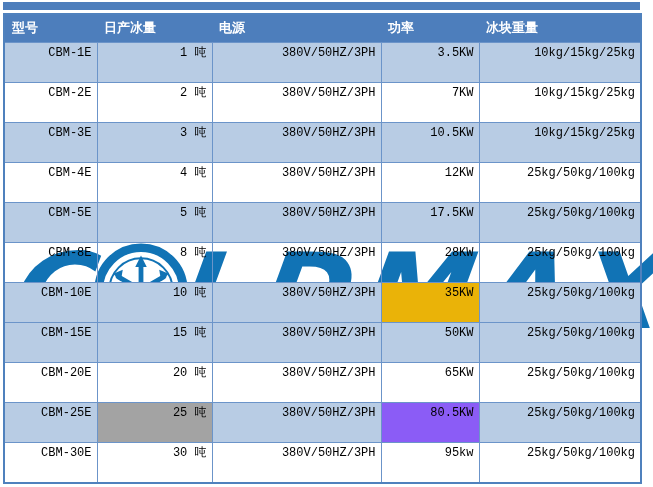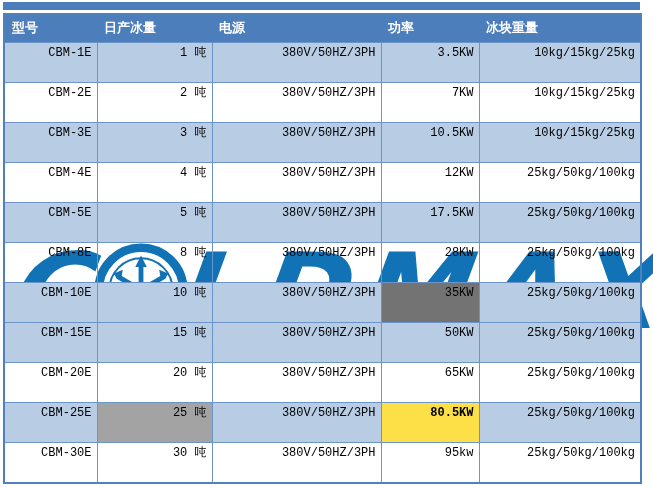--- a/index.html
+++ b/index.html
@@ -166,42 +166,42 @@
     <td>CBM-8E</td>
     <td>8 吨</td>
     <td>380V/50HZ/3PH</td>
     <td>28KW</td>
     <td>25kg/50kg/100kg</td>
   </tr>
         <tr class="alt">
     <td style="background: rgb(184, 204, 228);">CBM-10E</td>
     <td style="background: rgb(184, 204, 228);">10 吨</td>
     <td style="background: rgb(184, 204, 228);">380V/50HZ/3PH</td>
-    <td style="background: #737373; margin-left: 30px;">35KW</td>
+    <td style="background: #eab308; margin-left: 30px;">35KW</td>
     <td style="background: rgb(184, 204, 228);">25kg/50kg/100kg</td>
   </tr>
         <tr class="alt">
     <td style="background: rgb(184, 204, 228);">CBM-15E</td>
     <td style="background: rgb(184, 204, 228);">15 吨</td>
     <td style="background: rgb(184, 204, 228);">380V/50HZ/3PH</td>
     <td style="background: rgb(184, 204, 228);">50KW</td>
     <td style="background: rgb(184, 204, 228);">25kg/50kg/100kg</td>
   </tr>
         <tr class="plain">
     <td>CBM-20E</td>
     <td>20 吨</td>
     <td>380V/50HZ/3PH</td>
     <td>65KW</td>
     <td>25kg/50kg/100kg</td>
   </tr>
         <tr class="alt">
     <td style="background: rgb(184, 204, 228);">CBM-25E</td>
     <td style="background: #a3a3a3;">25 吨</td>
     <td style="background: rgb(184, 204, 228);">380V/50HZ/3PH</td>
-    <td style="background: #fde047; font-weight: bold;">80.5KW</td>
+    <td style="background: #8b5cf6;">80.5KW</td>
     <td style="background: rgb(184, 204, 228);">25kg/50kg/100kg</td>
   </tr>
         <tr class="plain">
     <td>CBM-30E</td>
     <td>30 吨</td>
     <td>380V/50HZ/3PH</td>
     <td>95kw</td>
     <td>25kg/50kg/100kg</td>
   </tr>
       </tbody>

